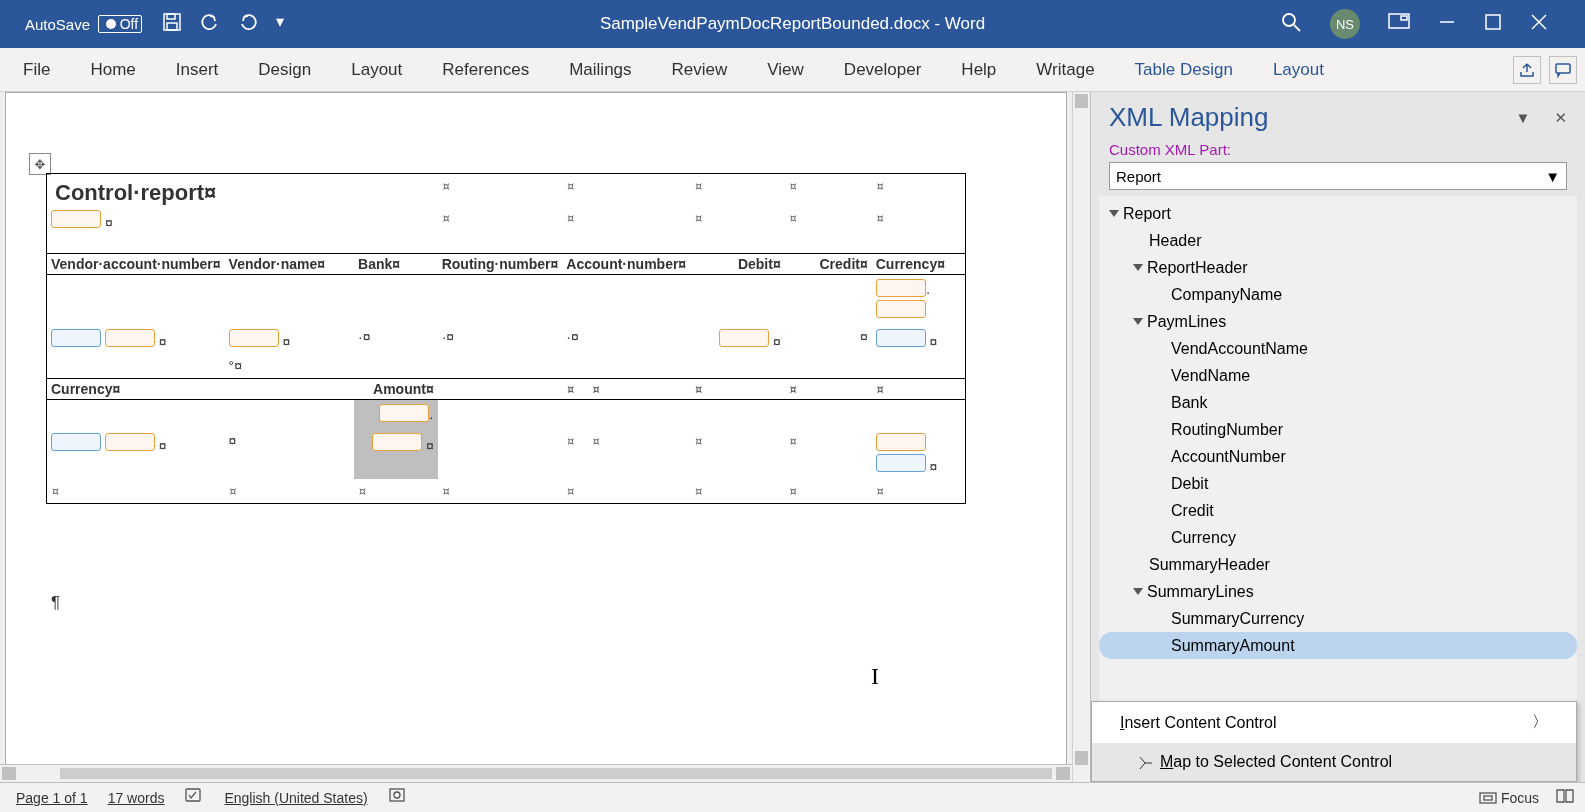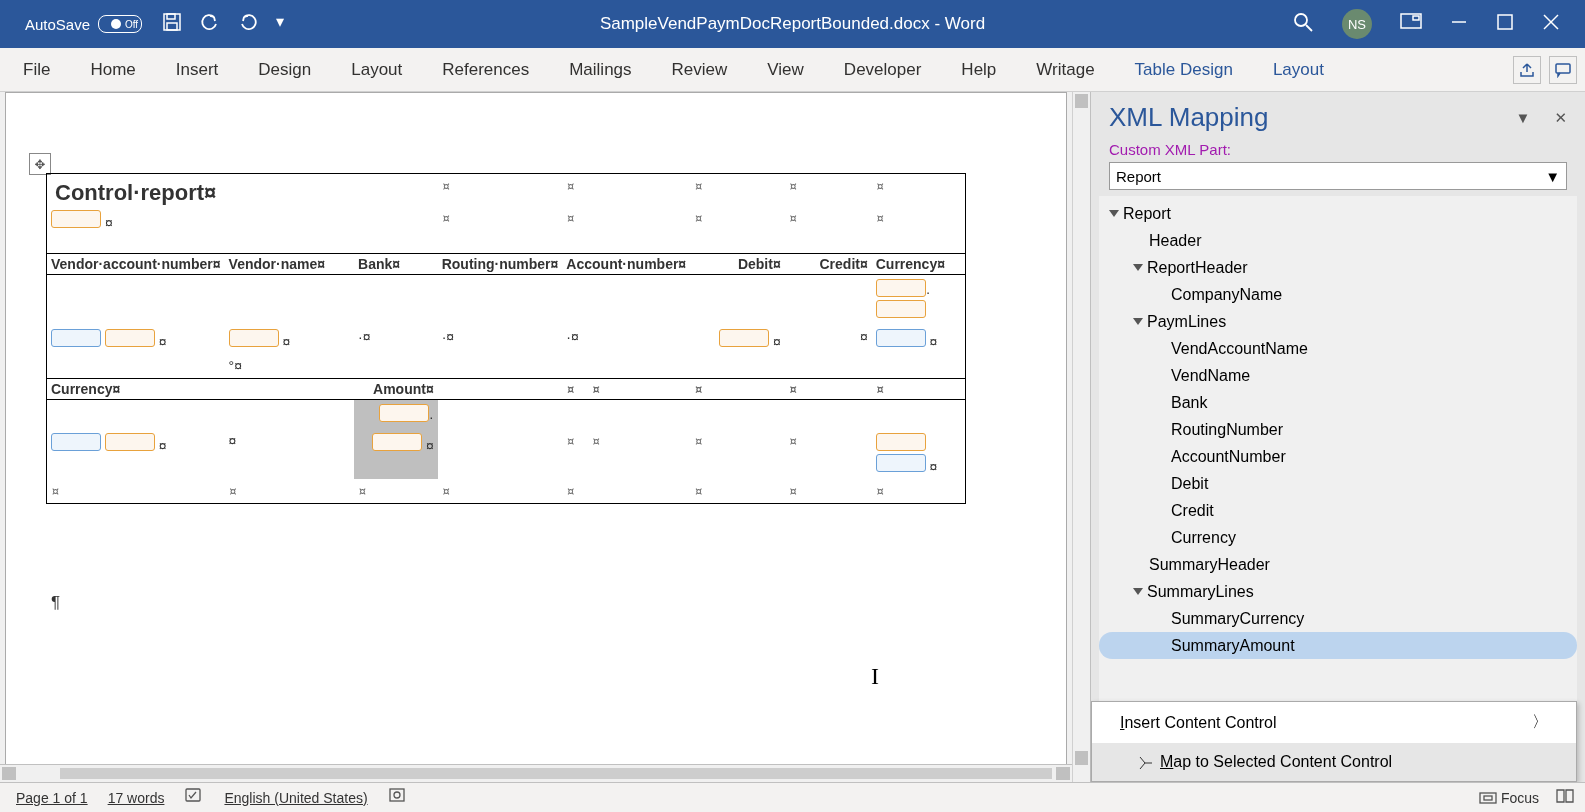--- a/index.html
+++ b/index.html
@@ -1,26 +1,26 @@
 <!DOCTYPE html>
 <html><head>
 <meta charset="utf-8">
 <style>
 * { box-sizing: border-box; margin: 0; padding: 0; font-family: "Segoe UI", Arial, sans-serif; }
 body { background: #f3f3f3; width: 1585px; height: 812px; overflow: hidden; position: relative; }
 
 
 .titlebar { background: #2b579a; height: 48px; display: flex; align-items: center; color: #fff; position: relative; }
 .titlebar .autosave { display: flex; align-items: center; margin-left: 25px; font-size: 15px; }
-.titlebar .toggle { border: 1.5px solid #fff; border-radius: 8px; width: 44px; height: 18px; margin-left: 8px; display: flex; align-items: center; padding: 0 3px; justify-content: flex-end; font-size: 10px; }
+.titlebar .toggle { border: 1.5px solid #fff; border-radius: 2px; width: 44px; height: 18px; margin-left: 8px; display: flex; align-items: center; padding: 0 3px; justify-content: flex-end; font-size: 14px; }
 .titlebar .toggle .knob { width: 10px; height: 10px; border-radius: 50%; background: #fff; margin-right: 4px; }
 .titlebar .qat { margin-left: 20px; display: flex; gap: 18px; color: #cdd7e8; }
 .titlebar .qat svg { stroke: #fff; }
 .titlebar .doctitle { position: absolute; left: 50%; transform: translateX(-50%); font-size: 17px; }
-.titlebar .right { position: absolute; right: 0; display: flex; gap: 28px; align-items: center; padding-right: 25px; }
+.titlebar .right { position: absolute; right: 12px; display: flex; gap: 28px; align-items: center; padding-right: 25px; }
 .titlebar .avatar { width: 30px; height: 30px; border-radius: 50%; background: #6a8a6f; display: flex; align-items: center; justify-content: center; font-size: 13px; }
 
 
 .ribbon { background: #f3f2f1; height: 44px; border-bottom: 1px solid #d0d0d0; display: flex; align-items: center; padding-left: 18px; gap: 30px; position: relative; }
 .ribbon .tab { font-size: 17px; color: #323130; cursor: pointer; padding: 10px 5px; }
 .ribbon .tab.ctx { color: #2b579a; }
 .ribbon .end { position: absolute; right: 8px; display: flex; gap: 8px; }
 .ribbon .end .ic { width: 28px; height: 28px; border: 1px solid #c0c0c0; display: flex; align-items: center; justify-content: center; color: #2b579a; }
 
 

